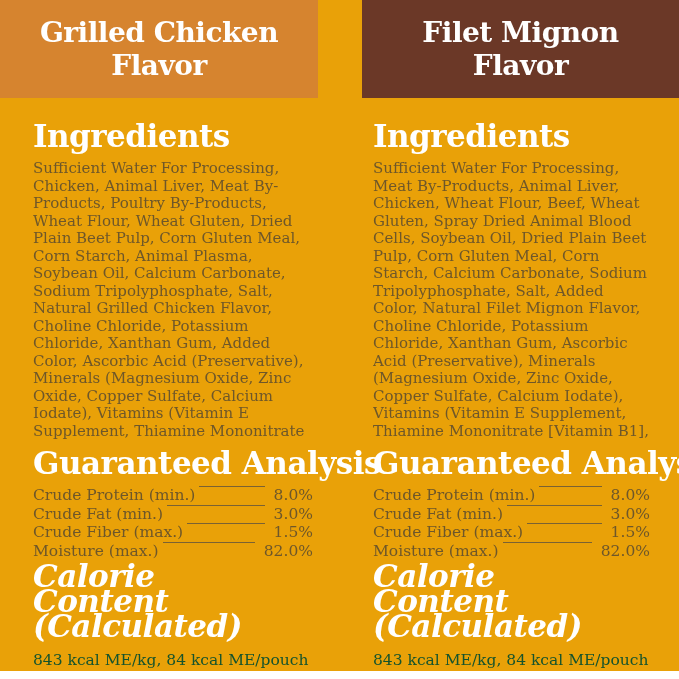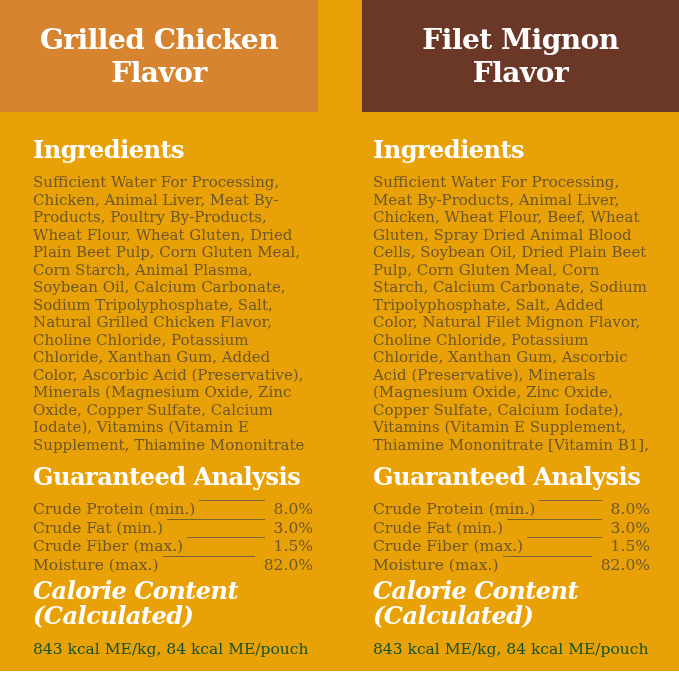--- a/index.html
+++ b/index.html
@@ -5,21 +5,21 @@
   html, body { margin: 0; padding: 0; background: #ffffff; }
   .page {
     position: relative;
     width: 679px;
     height: 679px;
     background: #E9A108;
     overflow: hidden;
     font-family: "DejaVu Serif", serif;
   }
   
-  .headers { display: flex; height: 112px; gap: 44px; }
+  .headers { display: flex; height: 98px; gap: 44px; }
   .header {
     display: flex; align-items: center; justify-content: center;
     height: 100%;
   }
   .header.left  { width: 340px; background: #D6842F; }
   .header.right { width: 339px; background: #6B3827; }
   .header-title {
     max-width: 252px;
     color: #ffffff;
     font-weight: bold;
@@ -31,21 +31,21 @@
   
   .cols { display: flex; }
   .col { box-sizing: border-box; }
   .col.left  { width: 340px; padding: 0 27px 0 33px; }
   .col.right { width: 339px; padding: 0 29px 0 33px; }
 
   h2 {
     margin: 0;
     color: #ffffff;
     font-weight: bold;
-    font-size: 24px;
+    font-size: 31px;
     line-height: 28px;
     letter-spacing: -0.5px;
     white-space: nowrap;
   }
   .ingredients-title { margin-top: 24px; }
   .ingredients {
     margin: 10px 0 0 0;
     height: 281px;
     overflow: hidden;
     color: #6E572A;

